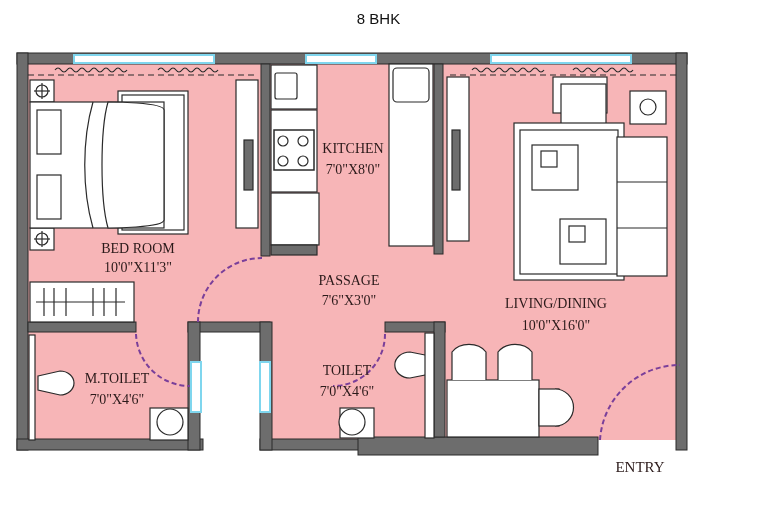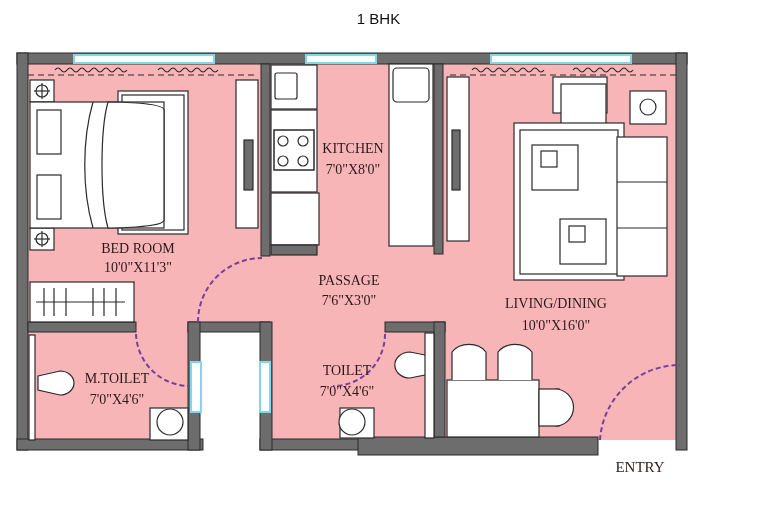--- a/index.html
+++ b/index.html
@@ -4,21 +4,21 @@
 <style>
   html, body { margin:0; padding:0; background:#ffffff; }
   body { width:757px; height:505px; position:relative; overflow:hidden; font-family:"Liberation Serif", serif; }
   .title { position:absolute; left:0; width:757px; top:10px; text-align:center; font-family:"Liberation Sans", sans-serif; font-size:15px; color:#111; }
   svg { position:absolute; left:0; top:0; }
   .lbl { font-family:"Liberation Serif", serif; fill:#2b1a1a; }
 </style>
 </head>
 <body>
 
-<div class="title">1 BHK</div>
+<div class="title">8 BHK</div>
 
 <svg width="757" height="505" viewBox="0 0 757 505">
 
   <g fill="#f7b5b7">
     <rect x="28" y="64" width="650" height="266"></rect>
     <rect x="28" y="330" width="163" height="110"></rect>
     <rect x="272" y="330" width="170" height="110"></rect>
     <rect x="442" y="330" width="236" height="110"></rect>
   </g>
 

